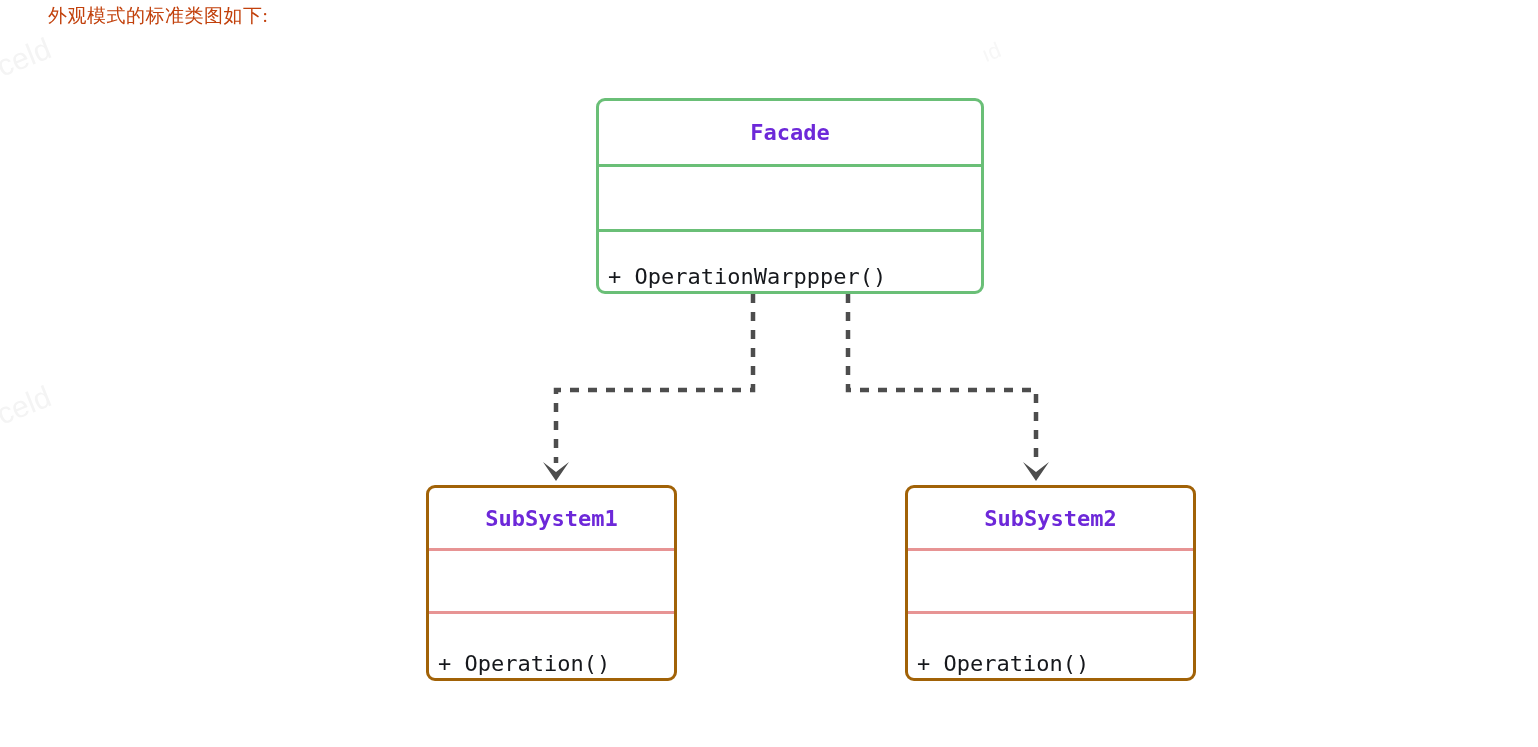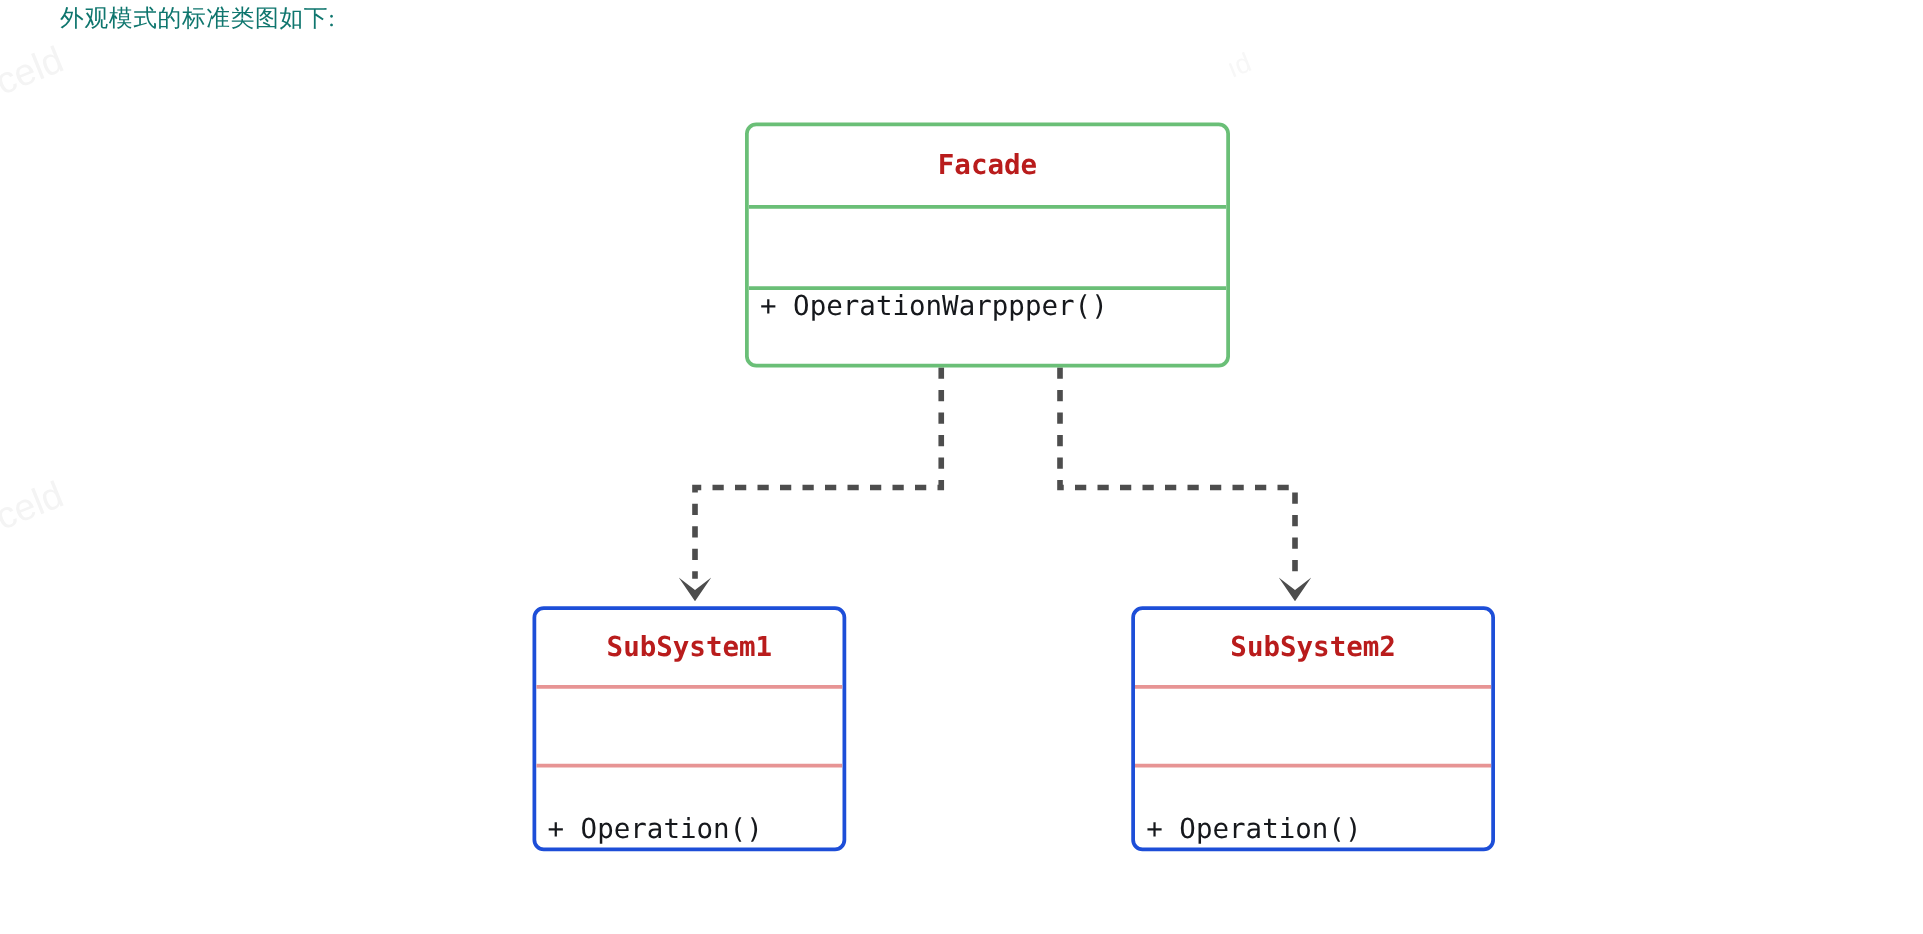--- a/index.html
+++ b/index.html
@@ -18,21 +18,21 @@
   }
 
   
   #caption {
     position: absolute;
     left: 48px;
     top: 2px;
     font-family: Liberation Serif, serif;
     font-size: 19px;
     line-height: 28px;
-    color: #0f766e;
+    color: #c2410c;
     letter-spacing: 0.5px;
     white-space: nowrap;
   }
 
   
   .watermark {
     position: absolute;
     font-family: "Liberation Sans", sans-serif;
     font-size: 30px;
     color: #f4f4f4;
@@ -60,44 +60,44 @@
   .uml-class {
     position: absolute;
     box-sizing: border-box;
     background: #ffffff;
     border-radius: 9px;
     display: flex;
     flex-direction: column;
     overflow: hidden;
   }
   .uml-class.green  { border: 3px solid #6abf77; }
-  .uml-class.red    { border: 3px solid #1d4ed8; }
+  .uml-class.red    { border: 3px solid #a16207; }
 
   .uml-title {
     text-align: center;
     font-family: "DejaVu Sans Mono", "Liberation Mono", monospace;
     font-weight: bold;
     font-size: 22px;
-    color: #b91c1c;
+    color: #6d28d9;
     display: flex;
     align-items: center;
     justify-content: center;
     box-sizing: border-box;
   }
   .uml-attrs {
     box-sizing: border-box;
     display: flex;
     flex-direction: column;
     justify-content: center;
   }
   .uml-methods {
     box-sizing: border-box;
     display: flex;
     flex-direction: column;
-    justify-content: flex-start;
+    justify-content: flex-end;
     padding-left: 9px;
   }
   .uml-class.green .uml-title   { border-bottom: 3px solid #6abf77; }
   .uml-class.green .uml-attrs   { border-bottom: 3px solid #6abf77; }
   .uml-class.red   .uml-title   { border-bottom: 3px solid #e79494; }
   .uml-class.red   .uml-attrs   { border-bottom: 3px solid #e79494; }
 
   .uml-member {
     font-family: "DejaVu Sans Mono", "Liberation Mono", monospace;
     font-size: 22px;

